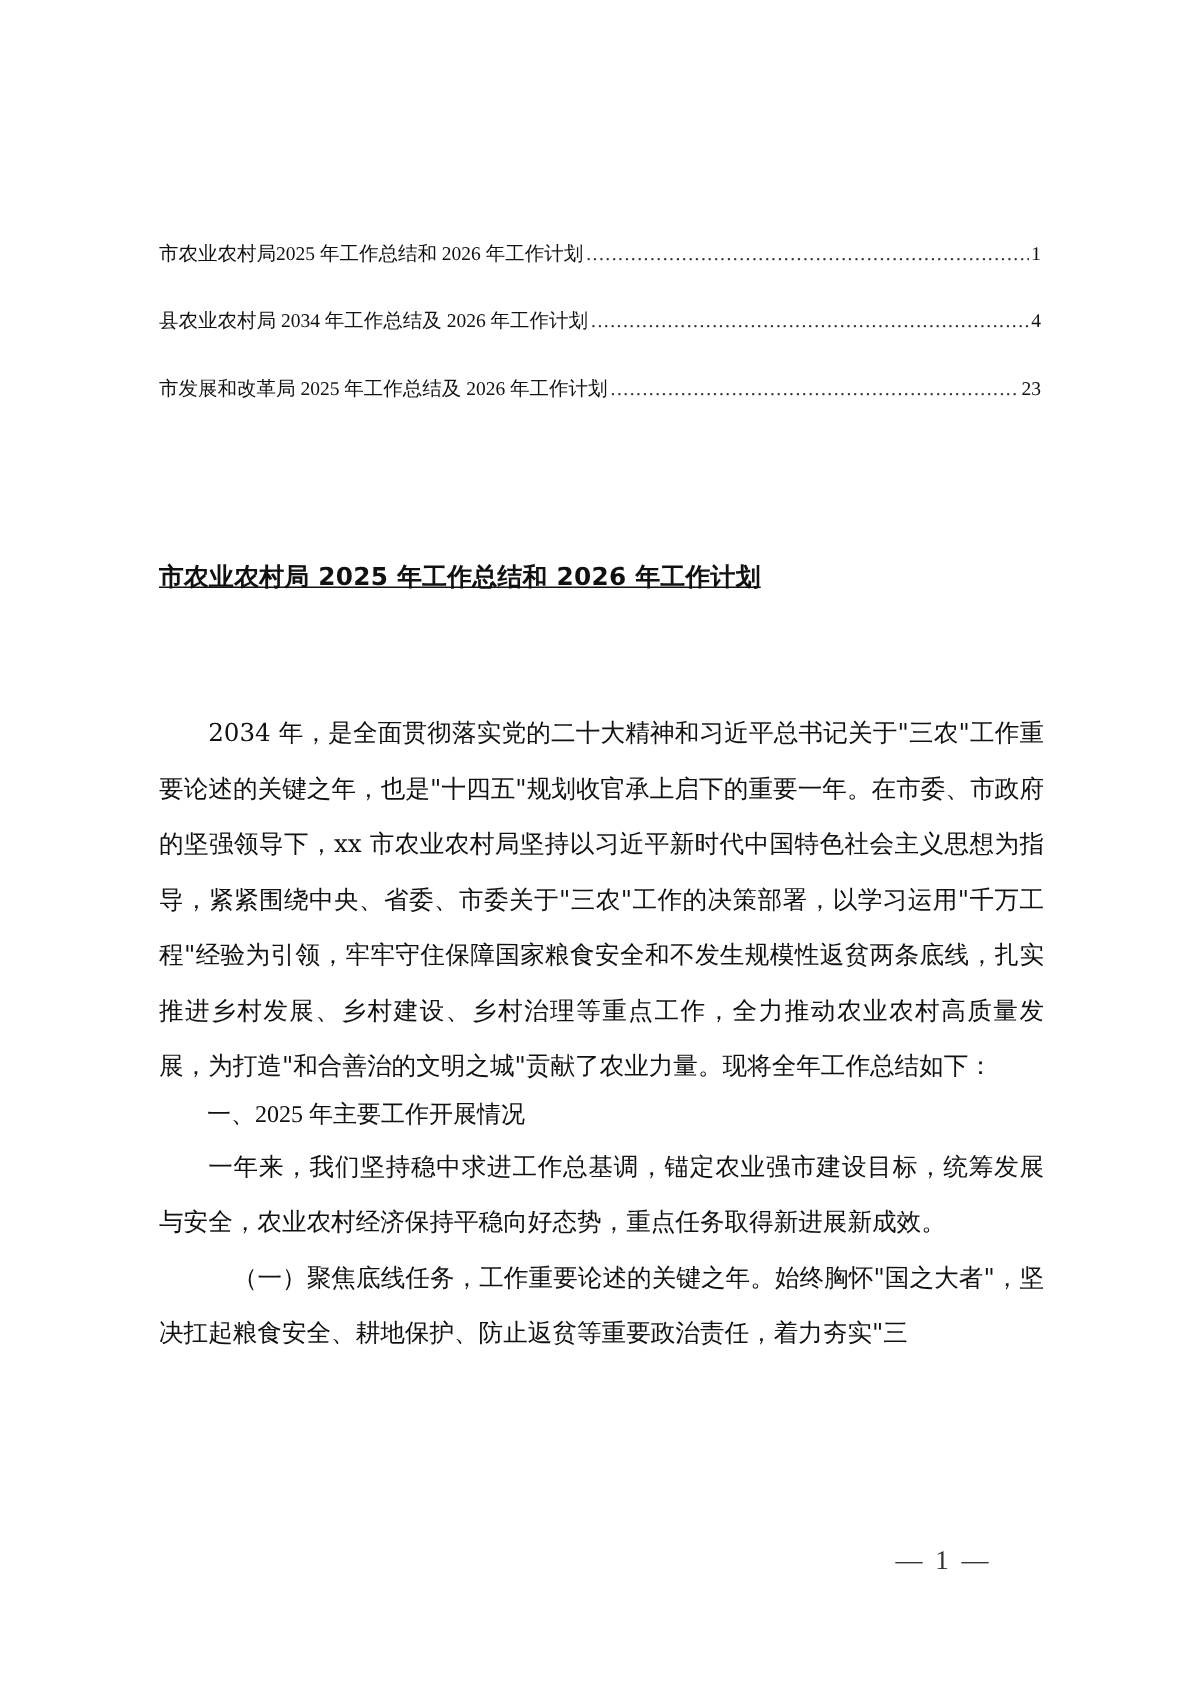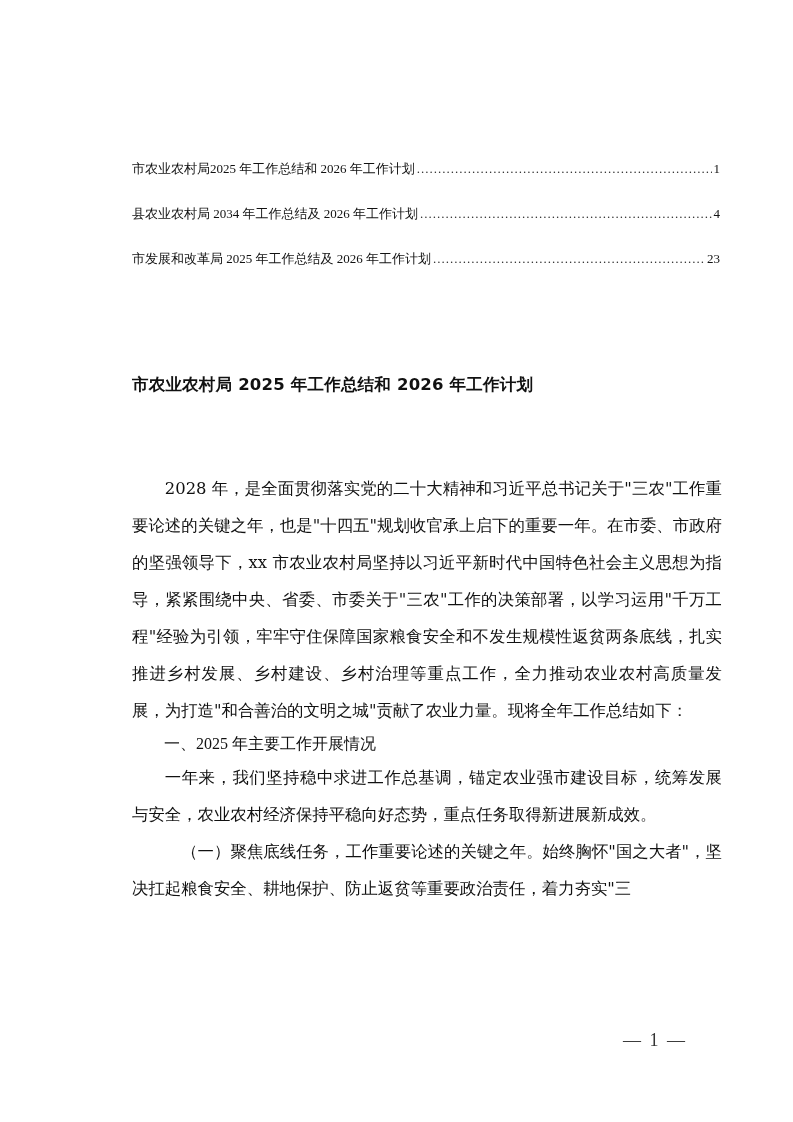--- a/index.html
+++ b/index.html
@@ -1,24 +1,24 @@
 <!DOCTYPE html>
 <html><head>
 <meta charset="utf-8">
 <style>
   html, body { margin: 0; padding: 0; background: #ffffff; }
   body { width: 793px; height: 1122px; position: relative; overflow: hidden; color: #111; }
-  .page { position: absolute; left: 0; top: 0; width: 702px; height: 1122px; background: #fff; margin-left: 26px; }
+  .page { position: absolute; left: 0; top: 0; width: 702px; height: 1122px; background: #fff; }
   .toc { position: absolute; left: 106px; top: 160px; width: 588px; }
   .toc-entry { display: flex; align-items: baseline; height: 45px; font-family: "Liberation Serif", "DejaVu Serif", serif; font-size: 13px; color: #111; }
   .toc-title { white-space: nowrap; }
   .toc-dots { flex: 1; overflow: hidden; white-space: nowrap; margin: 0 2px; letter-spacing: 1px; color: #333; }
   .toc-dots::before { content: "........................................................................................................................................................................................................"; }
   .toc-page { white-space: nowrap; }
-  .doc-title { position: absolute; left: 106px; top: 374px; font-family: "DejaVu Sans", sans-serif; font-weight: bold; font-size: 16.5px; color: #111; letter-spacing: 0.2px; }
+  .doc-title { position: absolute; left: 106px; top: 374px; font-family: "DejaVu Sans", sans-serif; font-weight: bold; font-size: 16.5px; color: #111; letter-spacing: 0.2px; text-decoration: underline; }
   .body { position: absolute; left: 106px; top: 470px; width: 590px; font-family: "DejaVu Serif", "Liberation Serif", serif; font-size: 16.4px; line-height: 37px; color: #111; text-align: justify; text-align-last: auto; }
   .para { margin: 0; text-indent: 2em; }
   .heading1 { margin: 0; text-indent: 2em; font-family: Liberation Serif, serif; font-size: 16px; line-height: 30px; }
   .para-sub { margin: 0; text-indent: 3em; }
   .sub-lead { font-weight: normal; }
   .page-number { position: absolute; left: 597px; top: 1030px; font-family: "Liberation Serif", serif; font-size: 18px; color: #333; letter-spacing: 2px; }
 </style>
 </head>
 <body>
 
@@ -38,20 +38,20 @@
     <div class="toc-entry">
       <span class="toc-title">市发展和改革局 2025 年工作总结及 2026 年工作计划</span>
       <span class="toc-dots"></span>
       <span class="toc-page">23</span>
     </div>
   </div>
 
   <div class="doc-title">市农业农村局 2025 年工作总结和 2026 年工作计划</div>
 
   <div class="body">
-    <p class="para">2028 年，是全面贯彻落实党的二十大精神和习近平总书记关于"三农"工作重要论述的关键之年，也是"十四五"规划收官承上启下的重要一年。在市委、市政府的坚强领导下，xx 市农业农村局坚持以习近平新时代中国特色社会主义思想为指导，紧紧围绕中央、省委、市委关于"三农"工作的决策部署，以学习运用"千万工程"经验为引领，牢牢守住保障国家粮食安全和不发生规模性返贫两条底线，扎实推进乡村发展、乡村建设、乡村治理等重点工作，全力推动农业农村高质量发展，为打造"和合善治的文明之城"贡献了农业力量。现将全年工作总结如下：</p>
+    <p class="para">2034 年，是全面贯彻落实党的二十大精神和习近平总书记关于"三农"工作重要论述的关键之年，也是"十四五"规划收官承上启下的重要一年。在市委、市政府的坚强领导下，xx 市农业农村局坚持以习近平新时代中国特色社会主义思想为指导，紧紧围绕中央、省委、市委关于"三农"工作的决策部署，以学习运用"千万工程"经验为引领，牢牢守住保障国家粮食安全和不发生规模性返贫两条底线，扎实推进乡村发展、乡村建设、乡村治理等重点工作，全力推动农业农村高质量发展，为打造"和合善治的文明之城"贡献了农业力量。现将全年工作总结如下：</p>
     <p class="heading1">一、2025 年主要工作开展情况</p>
     <p class="para">一年来，我们坚持稳中求进工作总基调，锚定农业强市建设目标，统筹发展与安全，农业农村经济保持平稳向好态势，重点任务取得新进展新成效。</p>
     <p class="para-sub"><span class="sub-lead">（一）聚焦底线任务，工作重要论述的关键之年。</span><span>始终胸怀"国之大者"，坚决扛起粮食安全、耕地保护、防止返贫等重要政治责任，着力夯实"三</span></p>
   </div>
 
   <div class="page-number">— 1 —</div>
 </div>
 
 </body></html>

